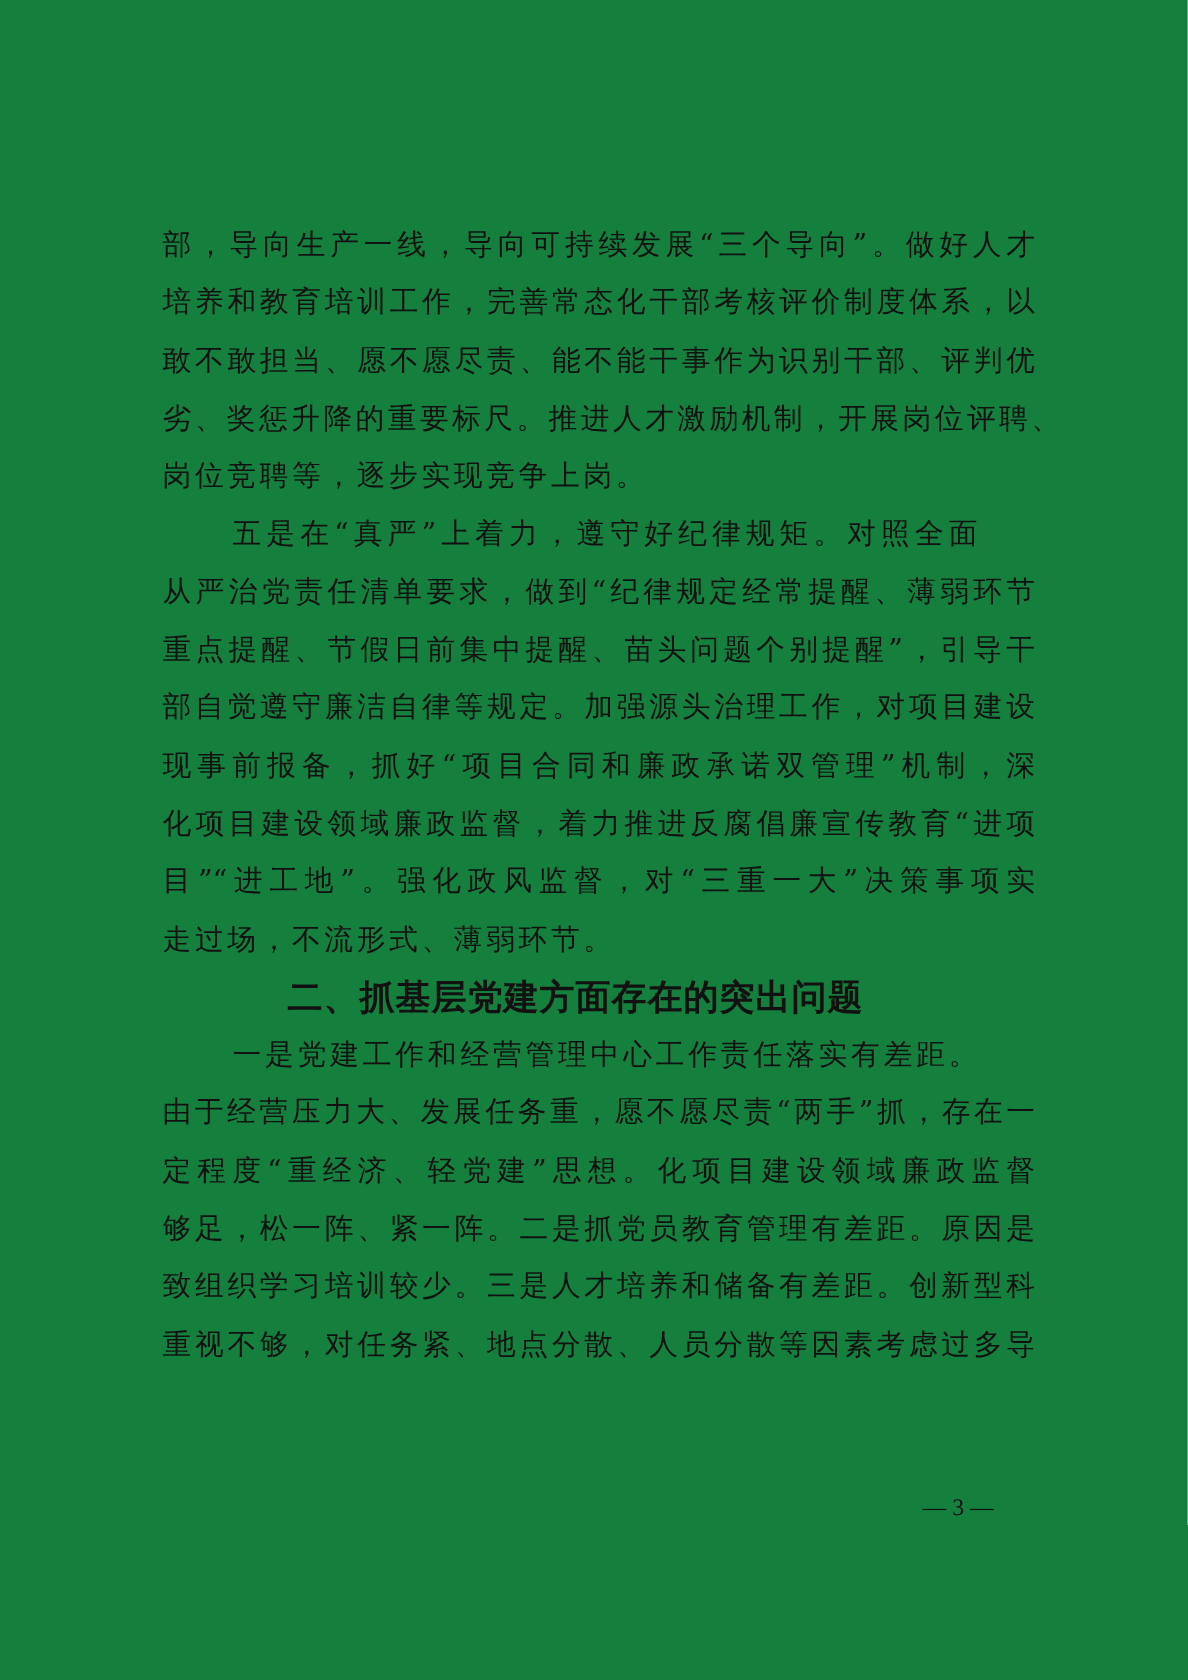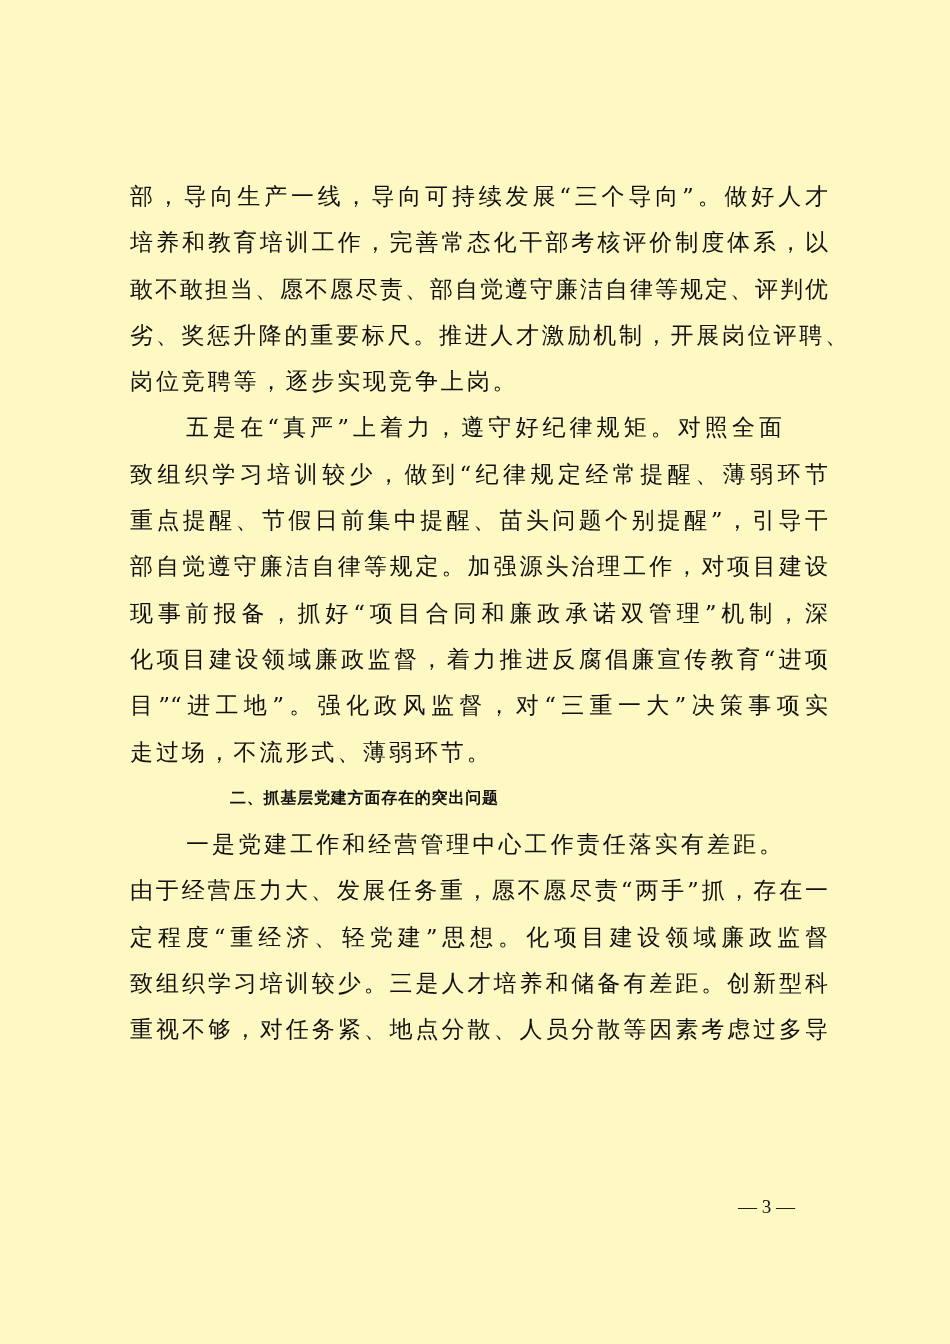--- a/index.html
+++ b/index.html
@@ -14,21 +14,21 @@
       overflow: hidden;
       color: #111111;
       font-family: "DejaVu Serif", "Liberation Serif", serif;
     }
     .page {
       position: absolute;
       left: 0;
       top: 0;
       width: 950px;
       height: 1344px;
-      background: #fef9c3;
+      background: #15803d;
     }
     .body-text {
       position: absolute;
       left: 130px;
       top: 173px;
       width: 720px;
     }
     .line {
       display: block;
       height: 46.3px;
@@ -52,21 +52,21 @@
       text-align-last: left;
       letter-spacing: 2.9px;
     }
     .heading {
       display: block;
       height: 46.3px;
       line-height: 46.3px;
       margin-left: 100px;
       font-family: "DejaVu Sans", "Liberation Sans", sans-serif;
       font-weight: bold;
-      font-size: 16px;
+      font-size: 28px;
       letter-spacing: 0.8px;
       white-space: nowrap;
     }
     .page-number {
       position: absolute;
       left: 738px;
       top: 1194px;
       font-size: 19px;
       line-height: 26px;
       white-space: nowrap;
@@ -76,41 +76,42 @@
   </style>
 </head>
 <body>
 
 <div class="page">
   <div class="body-text">
 
     <div>
       <span class="line">部，导向生产一线，导向可持续发展“三个导向”。做好人才</span>
       <span class="line">培养和教育培训工作，完善常态化干部考核评价制度体系，以</span>
-      <span class="line">敢不敢担当、愿不愿尽责、部自觉遵守廉洁自律等规定、评判优</span>
+      <span class="line">敢不敢担当、愿不愿尽责、能不能干事作为识别干部、评判优</span>
       <span class="line wide">劣、奖惩升降的重要标尺。推进人才激励机制，开展岗位评聘、</span>
       <span class="line last">岗位竞聘等，逐步实现竞争上岗。</span>
     </div>
 
     <div>
       <span class="line indent">五是在“真严”上着力，遵守好纪律规矩。对照全面</span>
-      <span class="line">致组织学习培训较少，做到“纪律规定经常提醒、薄弱环节</span>
+      <span class="line">从严治党责任清单要求，做到“纪律规定经常提醒、薄弱环节</span>
       <span class="line">重点提醒、节假日前集中提醒、苗头问题个别提醒”，引导干</span>
       <span class="line">部自觉遵守廉洁自律等规定。加强源头治理工作，对项目建设</span>
       <span class="line">现事前报备，抓好“项目合同和廉政承诺双管理”机制，深</span>
       <span class="line">化项目建设领域廉政监督，着力推进反腐倡廉宣传教育“进项</span>
       <span class="line">目”“进工地”。强化政风监督，对“三重一大”决策事项实</span>
       <span class="line last">走过场，不流形式、薄弱环节。</span>
     </div>
 
     <span class="heading">二、抓基层党建方面存在的突出问题</span>
 
     <div>
       <span class="line indent">一是党建工作和经营管理中心工作责任落实有差距。</span>
       <span class="line">由于经营压力大、发展任务重，愿不愿尽责“两手”抓，存在一</span>
       <span class="line">定程度“重经济、轻党建”思想。化项目建设领域廉政监督</span>
+      <span class="line">够足，松一阵、紧一阵。二是抓党员教育管理有差距。原因是</span>
       <span class="line">致组织学习培训较少。三是人才培养和储备有差距。创新型科</span>
       <span class="line">重视不够，对任务紧、地点分散、人员分散等因素考虑过多导</span>
     </div>
   </div>
 
   <div class="page-number">— 3 —</div>
 </div>
 
 </body></html>

